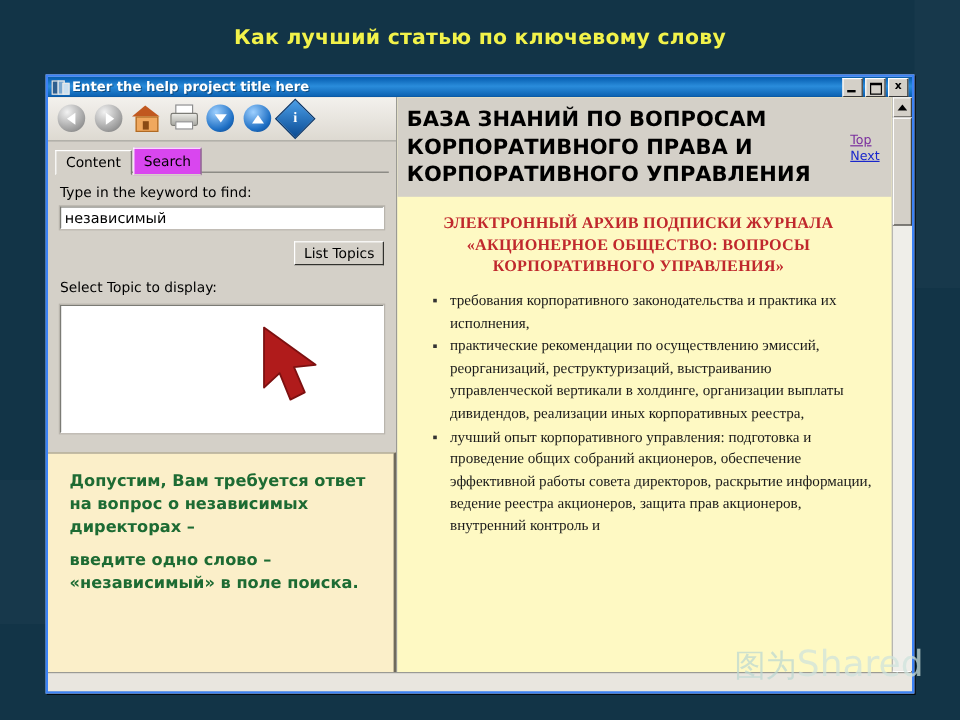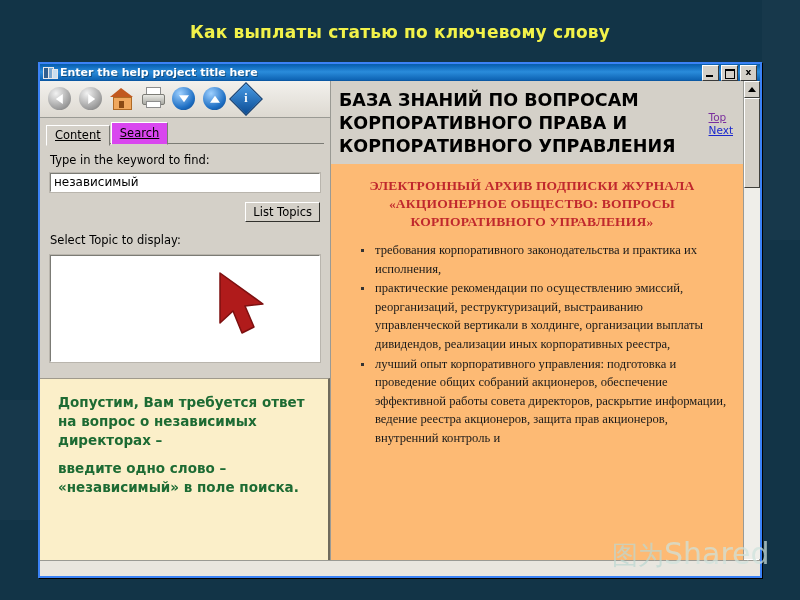--- a/index.html
+++ b/index.html
@@ -72,22 +72,22 @@
   .home .base{position:absolute;left:3px;top:10px;width:17px;height:11px;background:#f0a85e;border:1px solid #b06a24;}
   .home .door{position:absolute;left:9px;top:14px;width:5px;height:7px;background:#8a4a14;}
   .printer{position:relative;width:23px;height:21px;}
   .printer .paper{position:absolute;left:5px;top:0;width:13px;height:7px;background:#fff;border:1px solid #8d8d8d;}
   .printer .body{position:absolute;left:1px;top:7px;width:21px;height:9px;border-radius:2px;background:linear-gradient(to bottom,#e9e9e4,#a9a9a3);border:1px solid #7c7c76;}
   .printer .out{position:absolute;left:5px;top:14px;width:13px;height:5px;background:#fff;border:1px solid #8d8d8d;}
   .info{width:22px;height:22px;background:linear-gradient(135deg,#4a9ee8,#0b4b93);transform:rotate(45deg);position:relative;border:1px solid #07356a;}
   .info span{position:absolute;left:0;right:0;top:0;bottom:0;transform:rotate(-45deg);color:#fff;
     font-size:12px;font-weight:bold;font-family:"Liberation Serif",serif;text-align:center;line-height:20px;}
   
-  #tabs{display:flex;align-items:center;height:20px;padding:5px 0 0 6px;gap:1px;
-    background:#d4d0c8;text-decoration:underline;}
+  #tabs{display:flex;align-items:flex-start;height:20px;padding:5px 0 0 6px;gap:1px;
+    background:#d4d0c8;}
   .tab{
     font-size:11.5px;padding:2px 8px 3px;background:#d4d0c8;
     border:1px solid;border-color:#fff #7b7b75 #d4d0c8 #fff;
     font-family:"DejaVu Sans", sans-serif;color:#000;position:relative;top:1px;
   }
   .tab.active{background:#d946ef;padding-top:3px;padding-bottom:4px;top:0;z-index:2;
     border-bottom-color:#d4d0c8;}
   .tab.inactive{top:2px;}
   #tab-underline{height:1px;background:#7b7b75;margin:0 6px 0 6px;}
   
@@ -119,21 +119,21 @@
     border-top:1px solid #a09a8c;
     border-right:2px solid #6f6a5c;
     border-bottom:2px solid #6f6a5c;
     padding:14px 14px 0 18px;
   }
   #callout p{margin:0;color:#1d6b33;font-weight:bold;font-size:13.5px;line-height:19px;
     font-family:"DejaVu Sans", sans-serif;}
   #callout p.second{margin-top:9px;}
   
   #content-scroll{flex:1 1 auto;display:flex;overflow:hidden;}
-  #content-doc{flex:1 1 auto;overflow:hidden;position:relative;background:#fdba74;}
+  #content-doc{flex:1 1 auto;overflow:hidden;position:relative;background:#fef9c3;}
   #doc-head{background:#d4d0c8;padding:8px 10px 6px 8px;display:flex;}
   #doc-head h1{
     margin:0;flex:1 1 auto;font-size:17.5px;line-height:23px;font-weight:bold;color:#000;
     font-family:"DejaVu Sans", sans-serif;
   }
   #doc-links{flex:0 0 auto;padding-left:10px;padding-top:22px;text-align:left;}
   #doc-links a{display:block;font-size:10.5px;text-decoration:underline;
     font-family:"DejaVu Sans", sans-serif;line-height:13px;}
   #link-top{color:#7a2f9e;}
   #link-next{color:#1926cc;}
@@ -177,21 +177,21 @@
     white-space:nowrap;
   }
   #watermark .wm-cjk{font-size:26px;color:#bcd8d2;}
 </style>
 </head>
 <body>
 
 <div class="bg-patch" style="left:0;top:400px;width:40px;height:120px;"></div>
 <div class="bg-patch" style="left:762px;top:0;width:38px;height:240px;"></div>
 
-<div id="slide-title">Как выплаты статью по ключевому слову</div>
+<div id="slide-title">Как лучший статью по ключевому слову</div>
 
 <div id="window">
 
   <div id="titlebar">
     <div class="tb-icon">
         <i></i>
         <i></i>
         <i></i>
       </div>
     <div id="title-text">Enter the help project title here</div>

